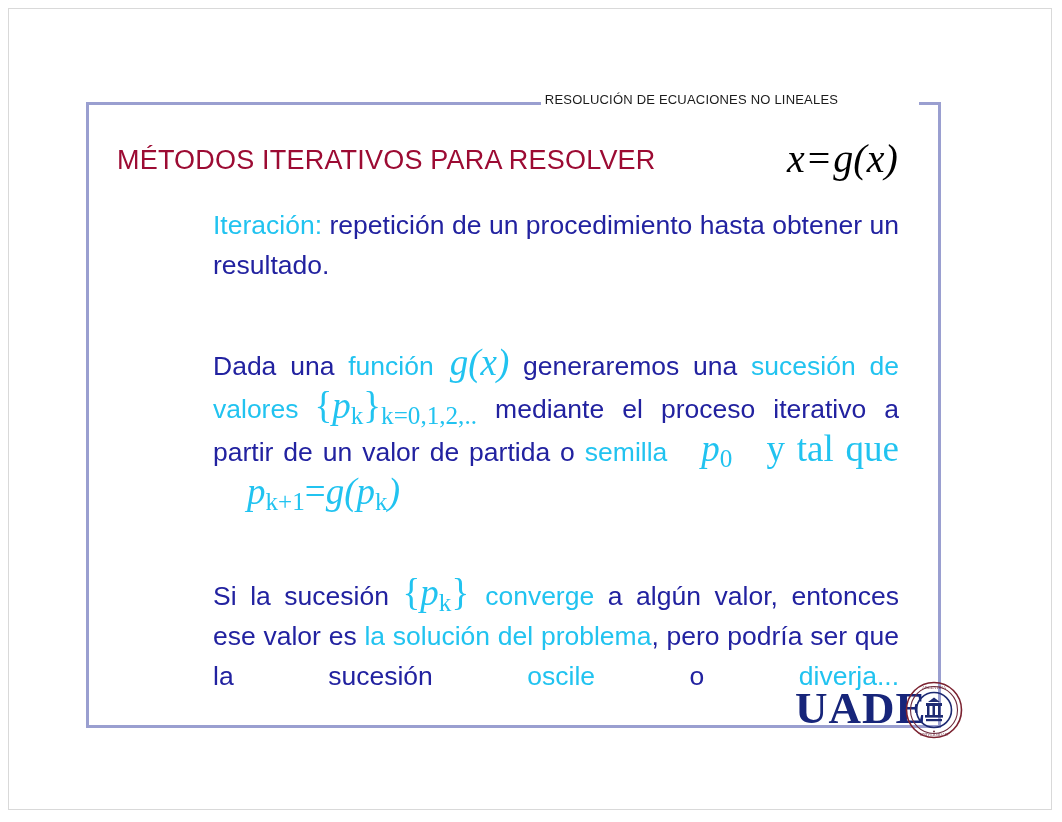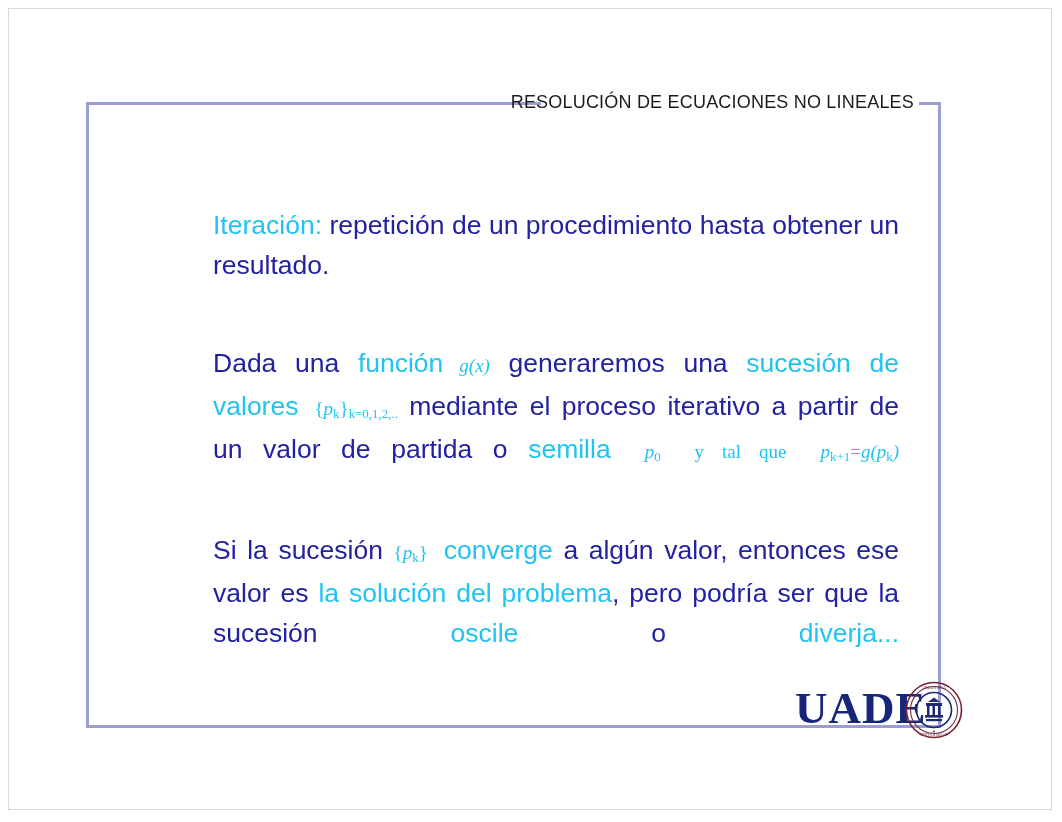--- a/index.html
+++ b/index.html
@@ -44,22 +44,22 @@
   .frame-right  { right: 0;  top: 8px;  width: 3px;  height: 626px; }
   .frame-top-left  { left: 0;  top: 8px;  width: 455px; height: 3px; }
   .frame-top-right { right: 0; top: 8px;  width: 22px;  height: 3px; }
 
   
   #slide-header {
     position: absolute;
     left: 460px;
     top: 83px;
     width: 445px;
-    text-align: right;
-    font-size: 18px;
+    text-align: center;
+    font-size: 13px;
     letter-spacing: 0.2px;
     color: #1b1b1b;
     font-family: "Liberation Sans", sans-serif;
     white-space: nowrap;
   }
 
   
   #title-row {
     position: absolute;
     left: 108px;
@@ -103,21 +103,21 @@
   .para { margin: 0 0 18px 14px; text-align: justify; text-justify: inter-word; }
   .para:last-child { margin-bottom: 0; }
   .para::after { content: ""; display: inline-block; width: 100%; }
 
   .blue { color: #2222a0; }
   .cyan { color: #21c3f0; }
 
   .mth {
     font-family: "Liberation Serif", serif;
     font-style: italic;
-    font-size: 19px;
+    font-size: 37px;
   }
   .mth .up { font-style: normal; }
   .mth sub {
     font-style: normal;
     font-size: 0.68em;
     vertical-align: -0.22em;
     line-height: 0;
   }
   .nowrap { white-space: nowrap; }
   .sp { display: inline-block; width: 16px; }
@@ -158,20 +158,26 @@
   <div id="content-frame">
     <div class="frame-line frame-top-left"></div>
     <div class="frame-line frame-top-right"></div>
     <div class="frame-line frame-left"></div>
     <div class="frame-line frame-right"></div>
     <div class="frame-line frame-bottom"></div>
   </div>
 
   <div id="slide-header">RESOLUCIÓN DE ECUACIONES NO LINEALES</div>
 
+  <div id="title-row">
+    <div id="slide-title">MÉTODOS ITERATIVOS PARA RESOLVER</div>
+    <div id="title-equation">
+      <span>x</span><span class="op">=</span><span>g</span><span>(</span><span>x</span><span>)</span>
+    </div>
+  </div>
 
   <div id="body-content">
 
     <p class="para"><span class="cyan">Iteración:</span><span class="blue"> repetición de un procedimiento hasta obtener un resultado.</span></p>
 
     <p class="para"><span class="blue">Dada una </span><span class="cyan">función</span><span class="sp"></span><span class="mth cyan nowrap"><span>g</span><span>(</span><span>x</span><span>)</span></span><span class="blue"> generaremos una </span><span class="cyan">sucesión de valores</span><span class="sp"></span><span class="mth cyan nowrap"><span class="up">{</span><span>p</span><sub>k</sub><span class="up">}</span><sub>k=0,1,2,..</sub></span><span class="blue"> mediante el proceso iterativo a partir de un valor de partida o </span><span class="cyan">semilla</span><span class="sp-lg"></span><span class="mth cyan nowrap"><span>p</span><sub>0</sub></span><span class="sp-lg"></span><span class="mth cyan nowrap" style="font-style:normal">y tal que</span><span class="sp-lg"></span><span class="mth cyan nowrap"><span>p</span><sub>k+1</sub><span class="up">=</span><span>g</span><span>(</span><span>p</span><sub>k</sub><span>)</span></span></p>
 
     <p class="para"><span class="blue">Si la sucesión </span><span class="mth cyan nowrap"><span class="up">{</span><span>p</span><sub>k</sub><span class="up">}</span></span><span class="sp"></span><span class="cyan">converge</span><span class="blue"> a algún valor, entonces ese valor es </span><span class="cyan">la solución del problema</span><span class="blue">, pero podría ser que la sucesión </span><span class="cyan">oscile</span><span class="blue"> o </span><span class="cyan">diverja...</span></p>
 
   </div>

